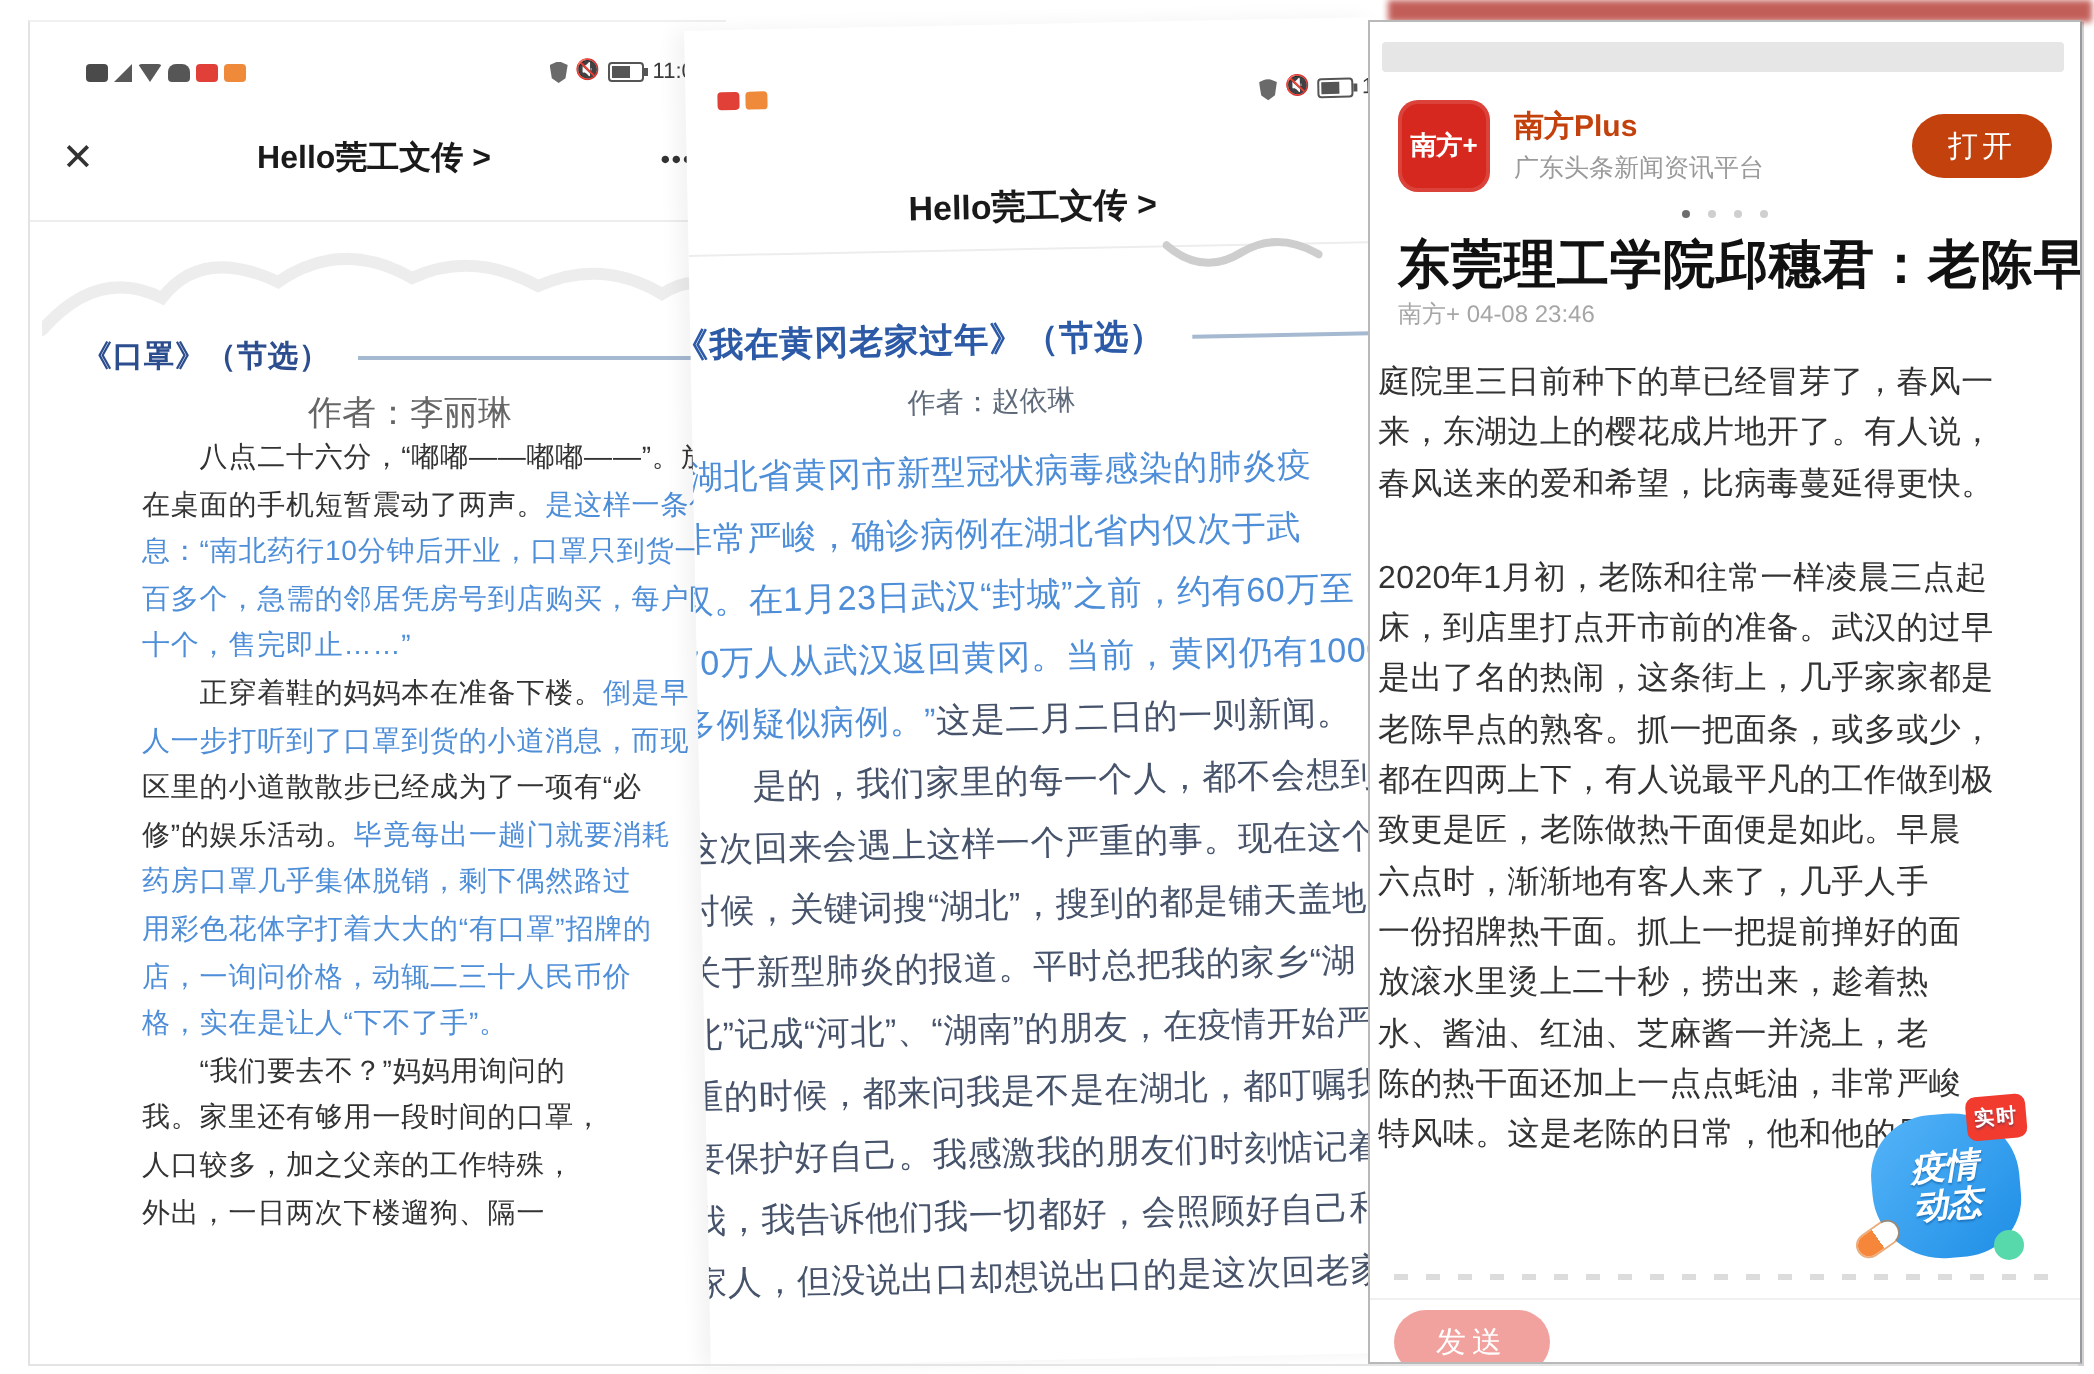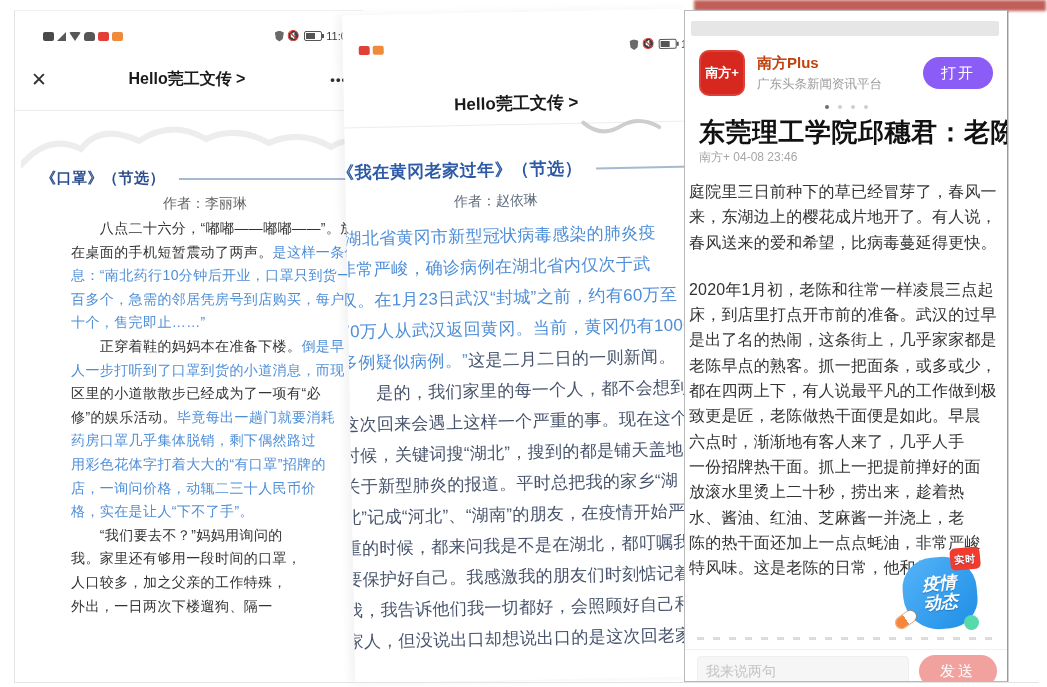--- a/index.html
+++ b/index.html
@@ -35,21 +35,21 @@
   .nav-more{width:34px;text-align:right;font-size:13px;letter-spacing:1px;color:#333;font-weight:bold;}
   .nav-divider{position:absolute;left:0;right:0;height:1px;background:#ededed;}
   #panel1 .nav-divider{top:99px;}
   .cloud-wave{position:absolute;opacity:.9;}
   #panel1 .cloud-wave{left:6px;top:104px;width:336px;height:58px;}
   .art-title-row{position:absolute;display:flex;align-items:center;white-space:nowrap;}
   #panel1 .art-title-row{left:26px;top:158px;right:-40px;}
   .art-title{font-size:15px;font-weight:bold;color:#2c4e8e;letter-spacing:.5px;}
   .title-line{flex:1;height:2px;background:#8ea7c6;margin-left:14px;margin-right:4px;opacity:.8;}
   .art-author{position:absolute;text-align:center;color:#666;}
-  #panel1 .art-author{left:20px;width:340px;top:184px;font-size:14px;}
+  #panel1 .art-author{left:20px;width:340px;top:184px;font-size:17px;}
   .art-body{position:absolute;}
   #panel1 .art-body{left:56px;top:206px;width:420px;}
   #panel1 .tline{height:23.6px;line-height:23.6px;font-size:14px;letter-spacing:.4px;white-space:nowrap;}
 
   .seg-d{color:#333;}
   .seg-b{color:#4e8ed8;}
   #panel2 .seg-d{color:#46536b;}
 
   
   #panel2{left:342px;top:12px;width:345px;height:668px;transform:rotate(-1.15deg);transform-origin:50% 0;
@@ -60,30 +60,30 @@
   #panel2 .nav-divider{top:112px;}
   #panel2 .cloud-wave{right:28px;top:104px;width:80px;height:26px;left:auto;}
   #panel2 .art-title-row{left:-8px;top:146px;right:-10px;}
   #panel2 .art-title{font-size:17px;color:#2d5aa6;}
   #panel2 .art-author{left:0;width:300px;top:180px;font-size:14px;color:#5f6b7a;}
   #panel2 .art-body{left:-8px;top:208px;width:420px;}
   #panel2 .tline{height:31px;line-height:31px;font-size:17px;letter-spacing:.3px;white-space:nowrap;}
 
   
   #red-strip{position:absolute;left:694px;top:0;width:352px;height:11px;background:#b8423c;filter:blur(1.5px);opacity:.85;}
-  #panel3{left:684px;top:10px;width:324px;height:672px;border:1px solid #b9b9b9;border-right-color:#9a9a9a;
+  #panel3{left:684px;top:10px;width:357px;height:672px;border:1px solid #b9b9b9;border-right-color:#9a9a9a;
           box-shadow:1px 1px 0 rgba(0,0,0,.18);box-sizing:border-box;overflow:hidden;}
   .p3-strip{position:absolute;left:6px;right:8px;top:10px;height:15px;background:#e6e6e6;border-radius:2px;}
   .banner{position:absolute;left:0;right:0;top:34px;height:56px;display:flex;align-items:center;padding:0 14px;}
   .app-icon{width:46px;height:46px;border-radius:10px;background:#d7281f;color:#fff;display:flex;align-items:center;justify-content:center;
             font-size:13px;font-weight:bold;transform:none;flex:0 0 auto;box-shadow:inset 0 0 0 2px rgba(255,255,255,.12);}
   .app-meta{margin-left:12px;flex:1;min-width:0;}
   .app-name{font-size:15px;font-weight:bold;color:#c2410c;}
   .app-sub{font-size:12.5px;color:#9a9a9a;margin-top:3px;}
-  .open-btn{flex:0 0 auto;width:70px;height:32px;border-radius:16px;background:#8b5cf6;color:#fff;font-size:15px;
+  .open-btn{flex:0 0 auto;width:70px;height:32px;border-radius:16px;background:#c2410c;color:#fff;font-size:15px;
             display:flex;align-items:center;justify-content:center;letter-spacing:2px;cursor:pointer;}
   .dots{position:absolute;left:0;right:0;top:94px;display:flex;justify-content:center;gap:9px;}
   .dot{width:4px;height:4px;border-radius:50%;background:#cfcfcf;}
   .dot.active{background:#6e6e6e;}
   .headline{position:absolute;left:14px;right:10px;top:104px;font-size:26px;font-weight:bold;color:#111;letter-spacing:.5px;white-space:nowrap;}
   .byline{position:absolute;left:14px;top:138px;font-size:12px;color:#a6a6a6;}
   #panel3 .art-body{left:4px;top:168px;width:380px;}
   #panel3 .tline{height:25.3px;line-height:25.3px;font-size:16px;letter-spacing:.2px;white-space:nowrap;color:#333;}
   #panel3 .tline.blank{height:22px;}
 
@@ -252,18 +252,17 @@
       <span>疫情</span>
       <span>动态</span>
       <span class="badge-tag">实时</span>
     </div>
     <span class="badge-pill"></span>
     <span class="badge-dot"></span>
   </div>
 
   <div class="ticks"></div>
   <div class="comment-bar">
-    <input class="comment-input" placeholder="我来说两句" style="">
     <div class="send-btn">发送</div>
   </div>
 </div>
 
 <div id="bottom-line"></div>
 
 </body></html>

